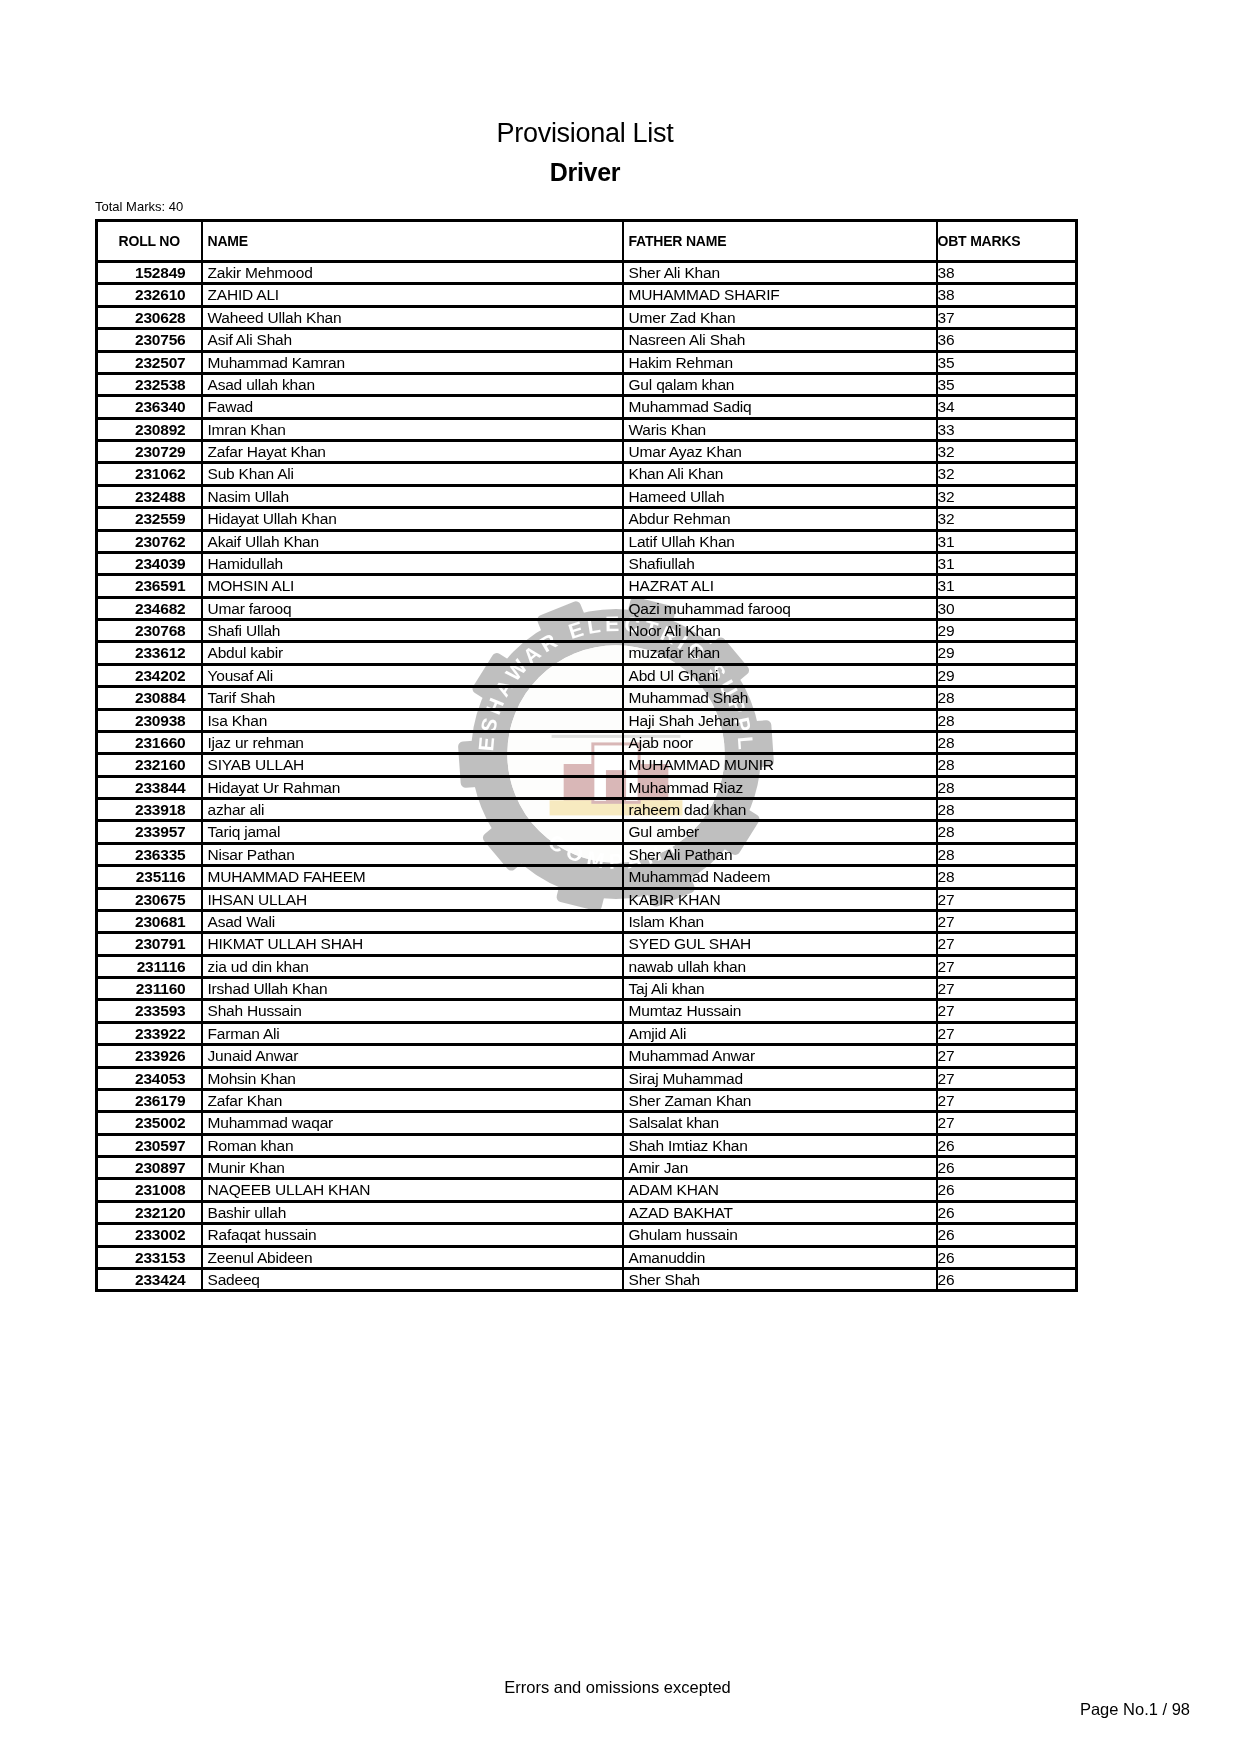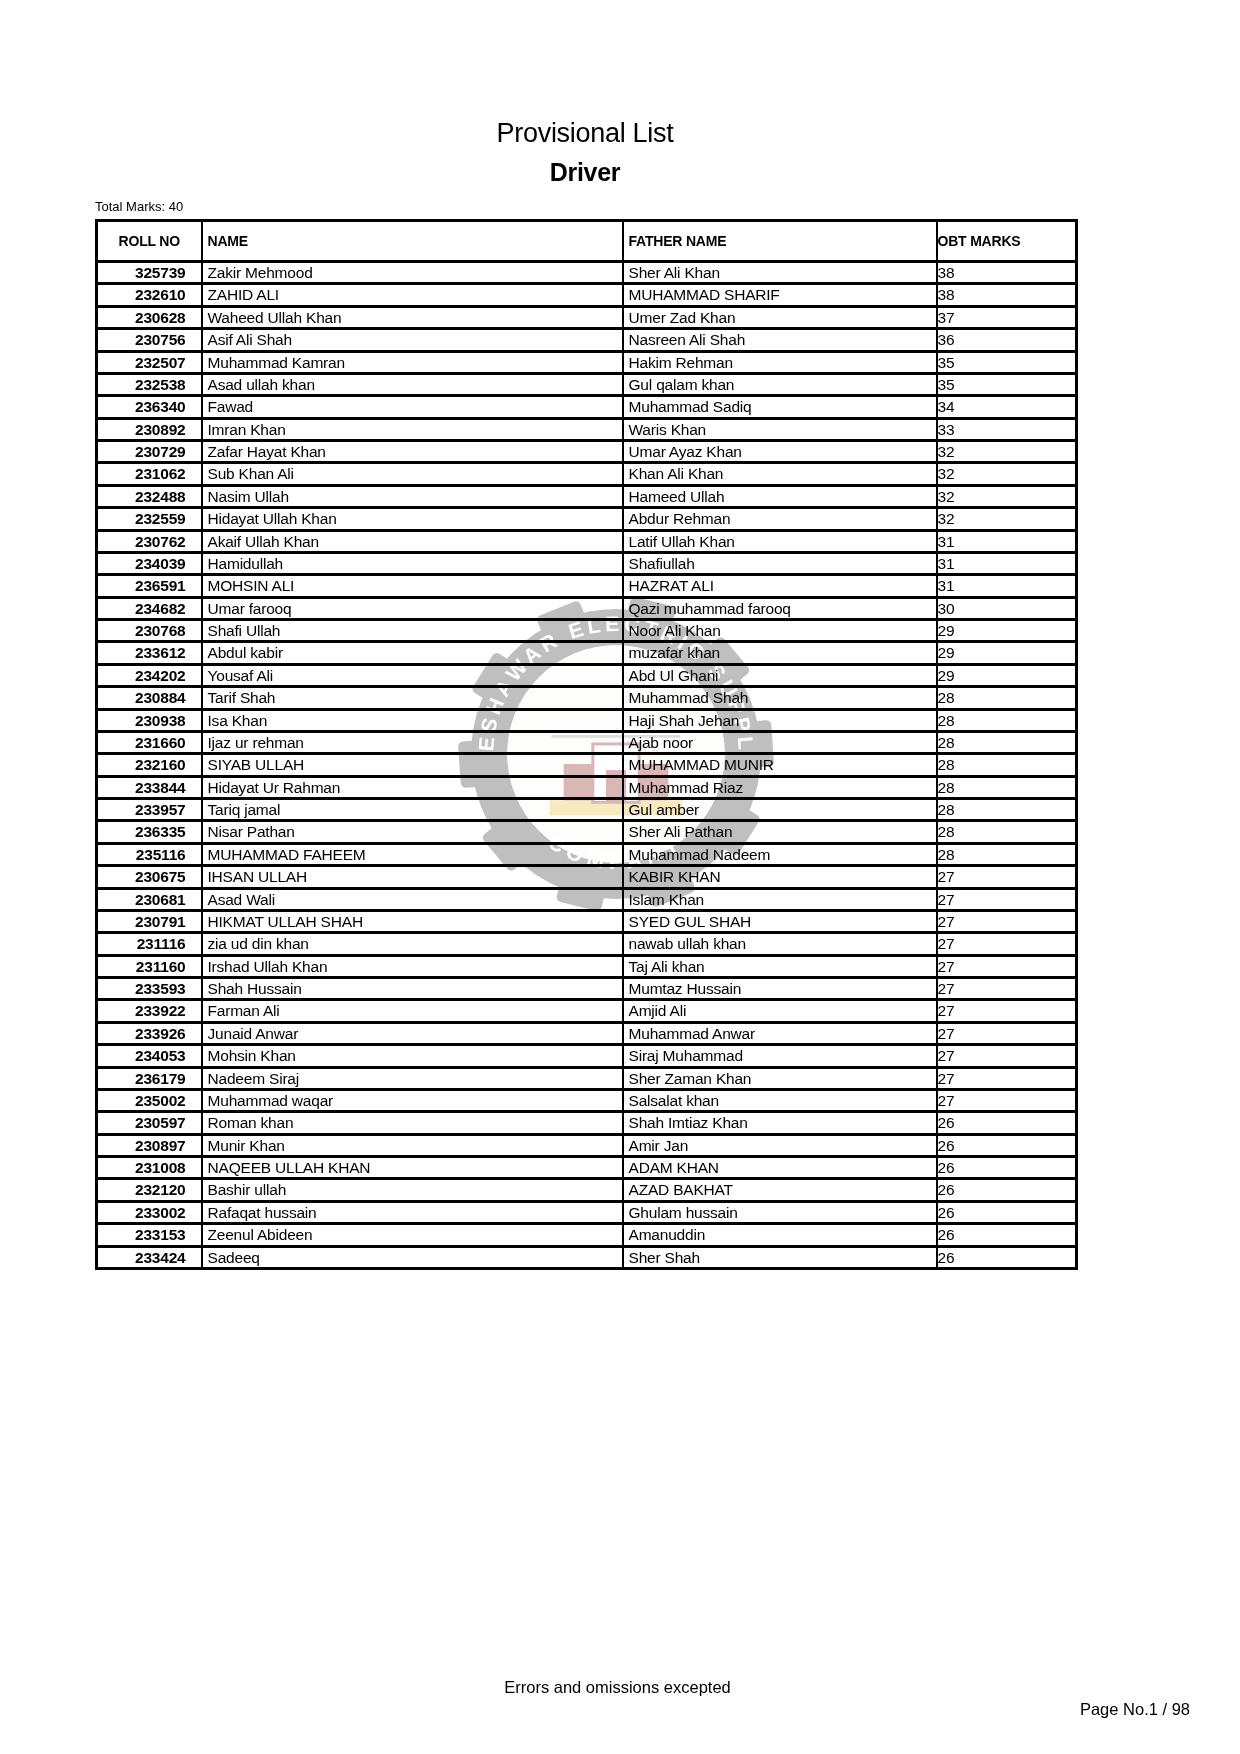--- a/index.html
+++ b/index.html
@@ -154,21 +154,21 @@
     <thead>
       <tr>
         <th class="h-roll">ROLL NO</th>
         <th class="h-name">NAME</th>
         <th class="h-father">FATHER NAME</th>
         <th class="h-marks">OBT MARKS</th>
       </tr>
     </thead>
     <tbody id="results-body">
     <tr>
-      <td class="c-roll">325739</td>
+      <td class="c-roll">152849</td>
       <td class="c-name">Zakir Mehmood</td>
       <td class="c-father">Sher Ali Khan</td>
       <td class="c-marks">38</td>
     </tr>
 
     <tr>
       <td class="c-roll">232610</td>
       <td class="c-name">ZAHID ALI</td>
       <td class="c-father">MUHAMMAD SHARIF</td>
       <td class="c-marks">38</td>
@@ -321,20 +321,26 @@
       <td class="c-marks">28</td>
     </tr>
 
     <tr>
       <td class="c-roll">233844</td>
       <td class="c-name">Hidayat Ur Rahman</td>
       <td class="c-father">Muhammad Riaz</td>
       <td class="c-marks">28</td>
     </tr>
 
+    <tr>
+      <td class="c-roll">233918</td>
+      <td class="c-name">azhar ali</td>
+      <td class="c-father">raheem dad khan</td>
+      <td class="c-marks">28</td>
+    </tr>
 
     <tr>
       <td class="c-roll">233957</td>
       <td class="c-name">Tariq jamal</td>
       <td class="c-father">Gul amber</td>
       <td class="c-marks">28</td>
     </tr>
 
     <tr>
       <td class="c-roll">236335</td>
@@ -408,21 +414,21 @@
 
     <tr>
       <td class="c-roll">234053</td>
       <td class="c-name">Mohsin Khan</td>
       <td class="c-father">Siraj Muhammad</td>
       <td class="c-marks">27</td>
     </tr>
 
     <tr>
       <td class="c-roll">236179</td>
-      <td class="c-name">Nadeem Siraj</td>
+      <td class="c-name">Zafar Khan</td>
       <td class="c-father">Sher Zaman Khan</td>
       <td class="c-marks">27</td>
     </tr>
 
     <tr>
       <td class="c-roll">235002</td>
       <td class="c-name">Muhammad waqar</td>
       <td class="c-father">Salsalat khan</td>
       <td class="c-marks">27</td>
     </tr>

